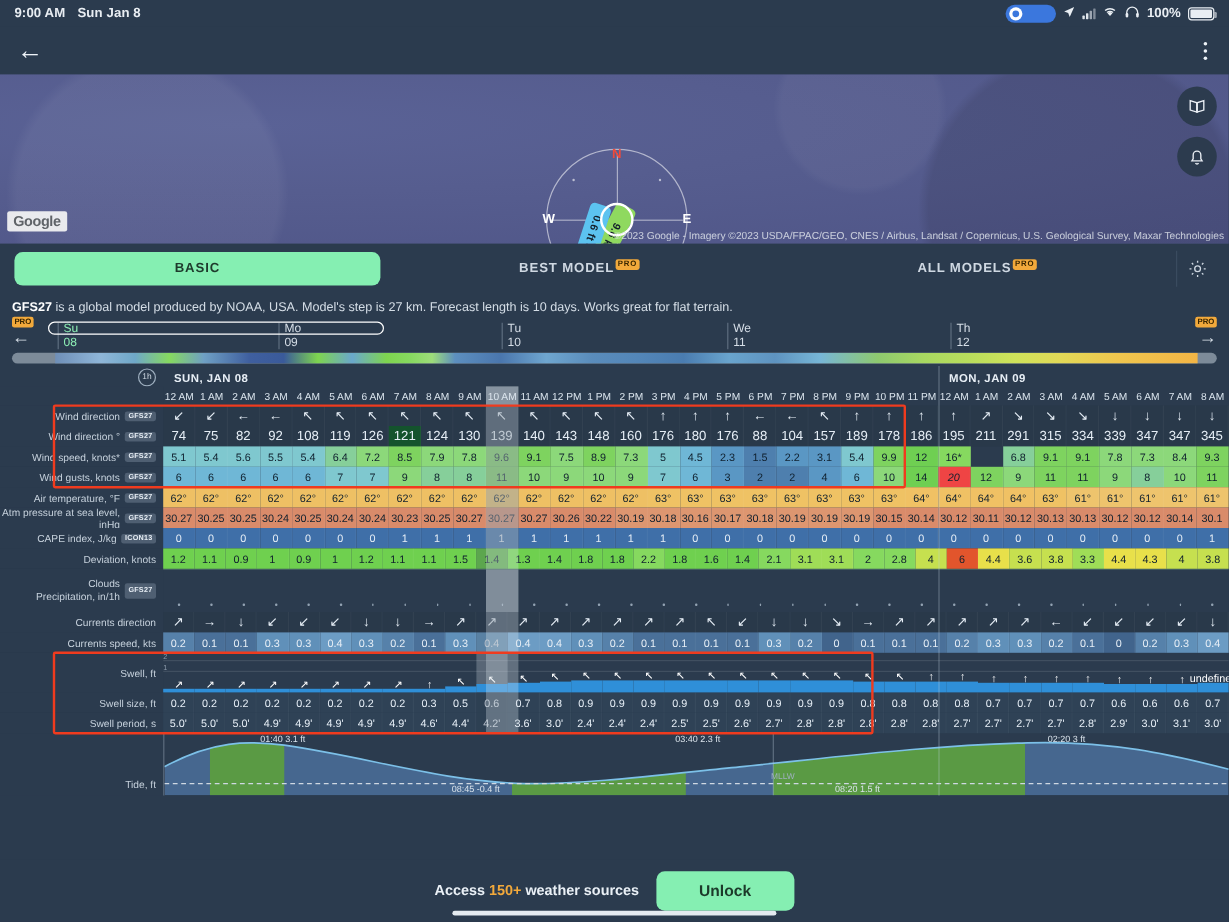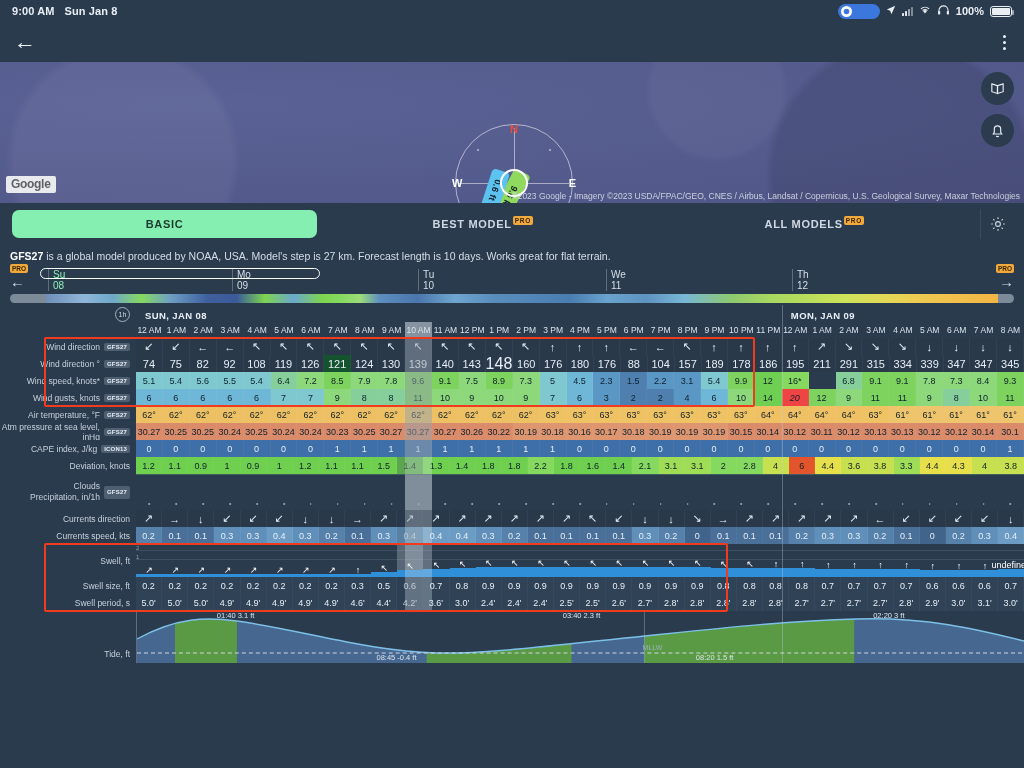--- a/index.html
+++ b/index.html
@@ -403,21 +403,21 @@
           <div class="c dark" style="background: rgb(41, 57, 74); font-size: 11px;">92</div>
           <div class="c dark" style="background: rgb(41, 57, 74); font-size: 11px;">108</div>
           <div class="c dark" style="background: rgb(41, 57, 74); font-size: 11px;">119</div>
           <div class="c dark" style="background: rgb(41, 57, 74); font-size: 11px;">126</div>
           <div class="c dark" style="background: #14532d; font-size: 11px;">121</div>
           <div class="c dark" style="background: rgb(41, 57, 74); font-size: 11px;">124</div>
           <div class="c dark" style="background: rgb(41, 57, 74); font-size: 11px;">130</div>
           <div class="c dark" style="background: rgb(41, 57, 74); font-size: 11px; opacity: 0.72;">139</div>
           <div class="c dark" style="background: rgb(41, 57, 74); font-size: 11px;">140</div>
           <div class="c dark" style="background: rgb(41, 57, 74); font-size: 11px;">143</div>
-          <div class="c dark" style="background: rgb(41, 57, 74); font-size: 16px;">148</div>
+          <div class="c dark" style="background: rgb(41, 57, 74); font-size: 11px;">148</div>
           <div class="c dark" style="background: rgb(41, 57, 74); font-size: 11px;">160</div>
           <div class="c dark" style="background: rgb(41, 57, 74); font-size: 11px;">176</div>
           <div class="c dark" style="background: rgb(41, 57, 74); font-size: 11px;">180</div>
           <div class="c dark" style="background: rgb(41, 57, 74); font-size: 11px;">176</div>
           <div class="c dark" style="background: rgb(41, 57, 74); font-size: 11px;">88</div>
           <div class="c dark" style="background: rgb(41, 57, 74); font-size: 11px;">104</div>
           <div class="c dark" style="background: rgb(41, 57, 74); font-size: 11px;">157</div>
           <div class="c dark" style="background: rgb(41, 57, 74); font-size: 11px;">189</div>
           <div class="c dark" style="background: rgb(41, 57, 74); font-size: 11px;">178</div>
           <div class="c dark" style="background: rgb(41, 57, 74); font-size: 11px;">186</div>
@@ -1162,13 +1162,20 @@
           <div class="tide-tag" style="left: 83%; top: 0px;">02:20 3 ft</div>
           <div class="mllw" style="left: 57%; bottom: 12px;">MLLW</div>
         </div>
       </div>
       <div class="nowcol" style="left: 405.091px; width: 26.9091px; top: 17px; bottom: 52px;"></div>
       <div class="sep-day" style="left: 781.818px; top: 0px; bottom: 0px;"></div>
       <div class="box-hl" style="top: 32px; height: 70px; left: 44px; width: 710.909px;"></div>
       <div class="box-hl" style="top: 238px; height: 69px; left: 44px; width: 684px;"></div>
     </div>
 
+  <div class="bottom">
+    <div class="txt">
+      <span>Access </span><em>150+</em><span> weather sources</span>
+    </div>
+    <button class="unlock">Unlock</button>
+    <div class="homebar"></div>
+  </div>
 </div>
 
 </body></html>

